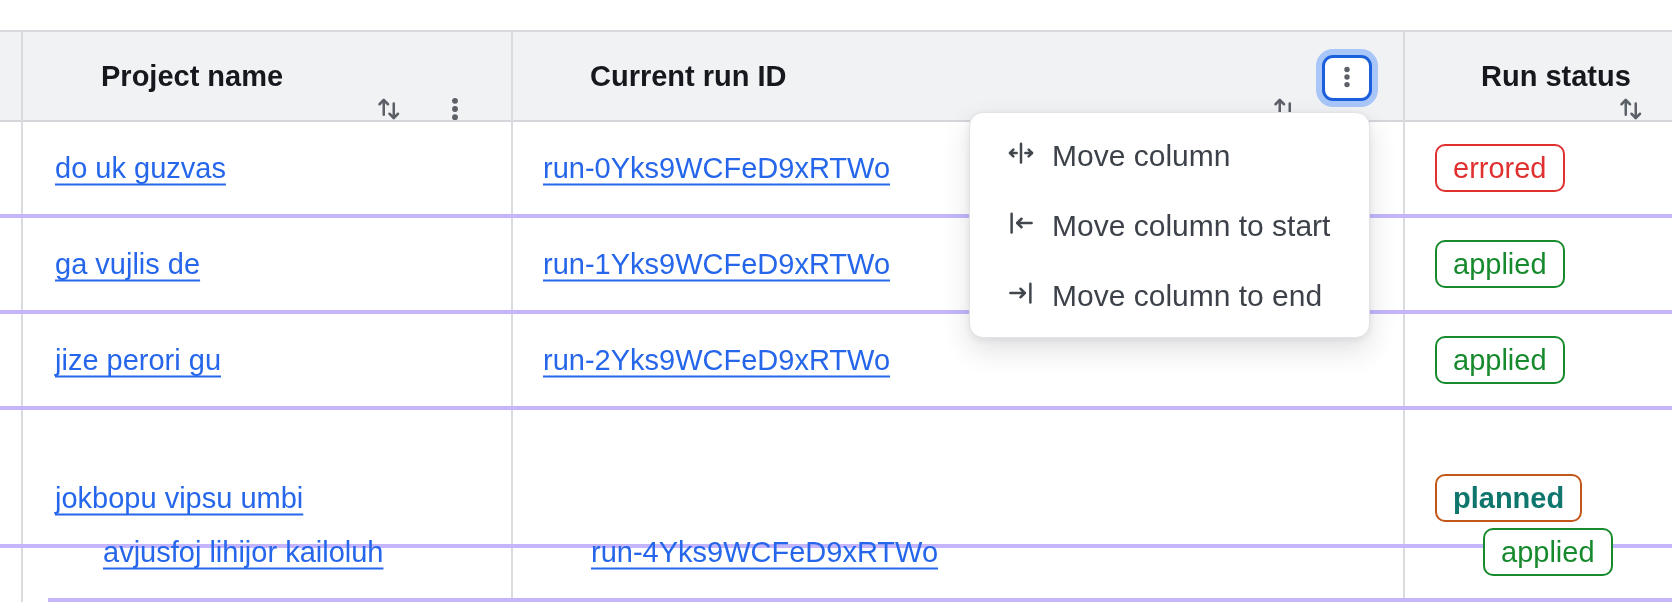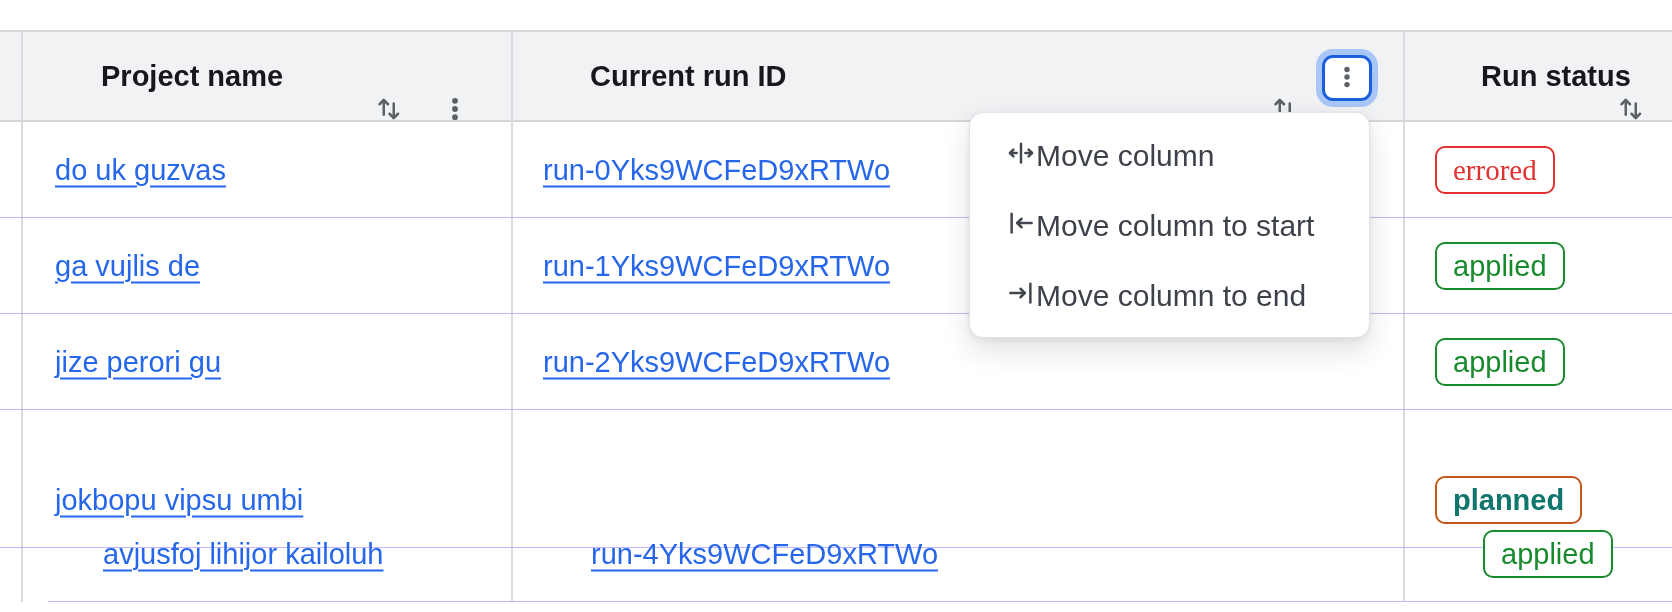--- a/index.html
+++ b/index.html
@@ -34,50 +34,50 @@
 
   
   .vline { position:absolute; top:32px; width:2px; height:570px; background:#d9dbdf; }
   .vline.v-stub { left:21px; }
   .vline.v-1 { left:511px; }
   .vline.v-2 { left:1403px; }
 
   
   .trow {
     position:absolute; left:0; width:1672px; height:96px;
-    background:transparent; border-bottom:1px solid #c4b5fd;
+    background:transparent; border-bottom:4px solid #c4b5fd;
   }
   .trow:last-of-type { border-bottom:2px solid #d9dbdf; }
   .cell-link {
     position:absolute; top:50%; transform:translateY(-50%);
     font-size:29px; color:#2566eb; text-decoration:underline;
     text-decoration-thickness:2px; text-underline-offset:6px; white-space:nowrap;
     cursor:pointer;
   }
   .cell-project { left:55px; }
   .cell-run { left:543px; }
   .badge {
     position:absolute; left:1435px; top:50%; transform:translateY(-50%);
     height:48px; line-height:44px; padding:0 16px;
     font-size:29px; border:2px solid; border-radius:10px; background:#fff;
     white-space:nowrap;
   }
-  .badge[data-status="errored"] { color:#e0302f; border-color:#e0302f;font-family:Liberation Serif, serif; }
+  .badge[data-status="errored"] { color:#e0302f; border-color:#e0302f; }
   .badge[data-status="applied"] { color:#188a2e; border-color:#188a2e; }
   .badge[data-status="planned"] { color:#0f766e; border-color:#c4561a;font-weight:bold; }
 
   
   .menu {
     position:absolute; left:969px; top:112px; width:401px; height:226px;
     background:#ffffff; border:1px solid #e2e3e6; border-radius:14px;
     box-shadow:0 12px 28px rgba(40,45,55,.14), 0 2px 6px rgba(40,45,55,.08);
     padding:8px 0; z-index:10;
   }
   .menu-item {
-    display:flex; align-items:center; width:100%; height:70px;
+    display:flex; align-items:center; gap:16px; width:100%; height:70px;
     padding-left:36px; background:transparent; border:none; cursor:pointer;
     font-family:"Liberation Sans", sans-serif;
     font-size:30px; color:#3d424a; text-align:center; white-space:nowrap;
   }
   .menu-item svg { flex:0 0 auto; color:#42474e; }
 </style>
 </head>
 <body>
 
 <div class="screen">

